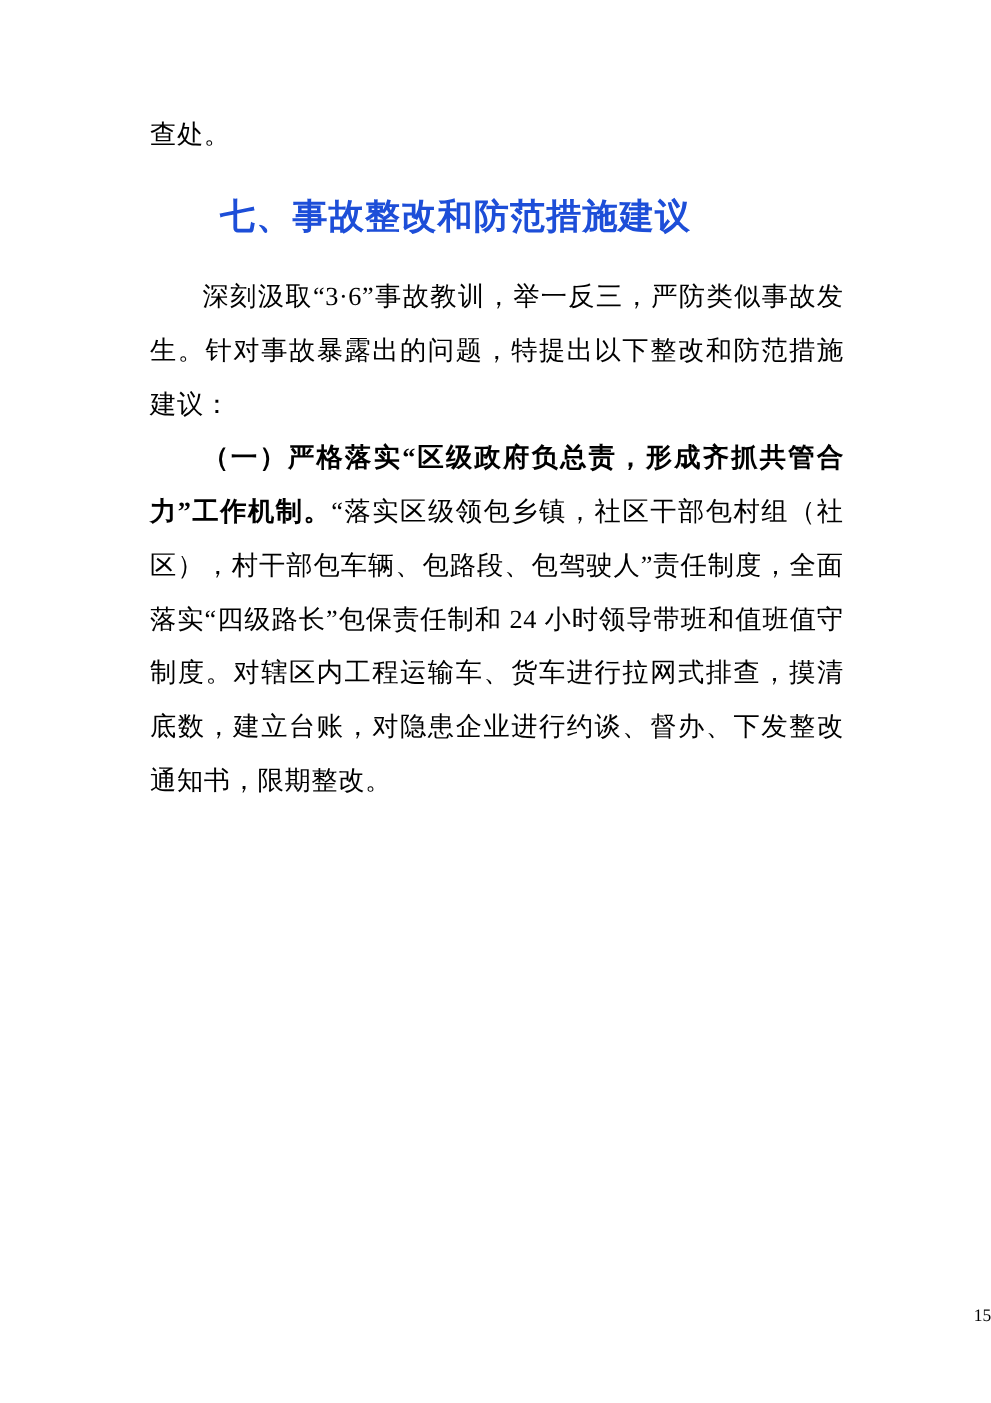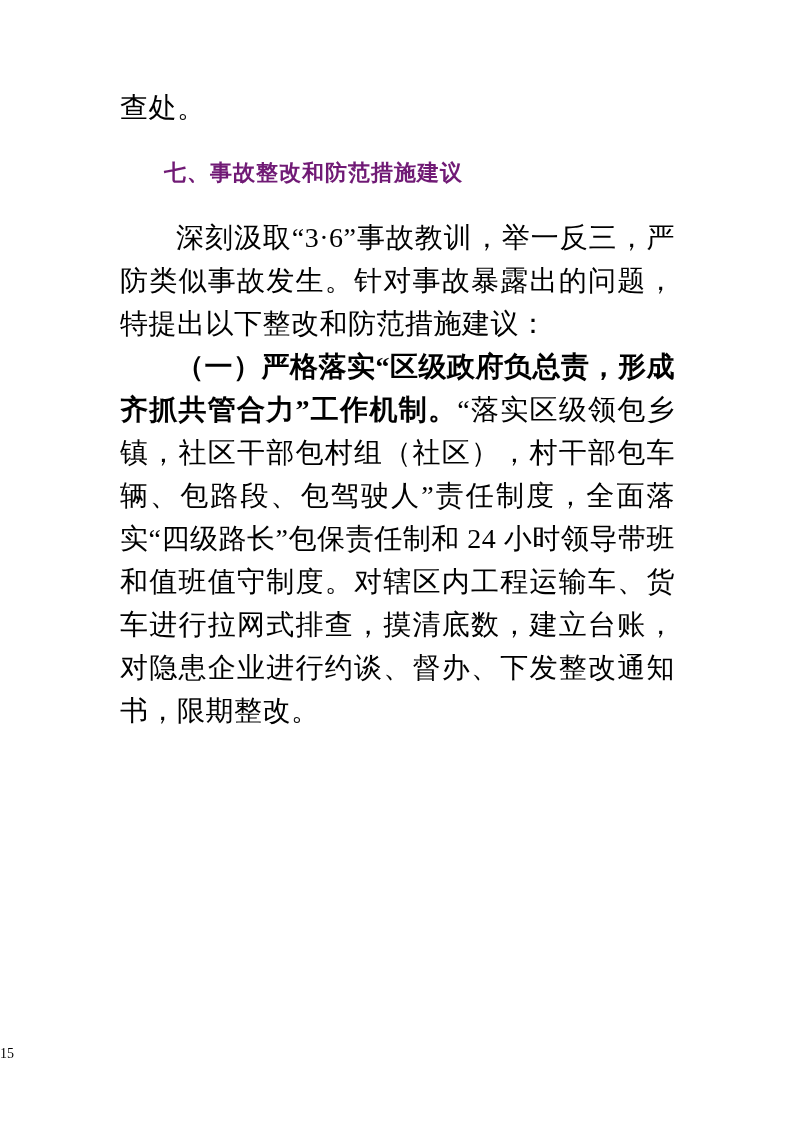--- a/index.html
+++ b/index.html
@@ -12,51 +12,51 @@
     width: 793px;
     height: 1122px;
     background: #ffffff;
     box-sizing: border-box;
     padding: 86px 118px 0 120px;
     color: #000000;
     font-family: "Liberation Serif", "DejaVu Serif", serif;
     overflow: hidden;
   }
   .body-text {
-    font-size: 28px;
+    font-size: 21px;
     line-height: 43px;
     margin: 0;
     text-align: justify;
     text-align-last: left;
     letter-spacing: 0.5px;
     color: #000000;
   }
   .indent {
     text-indent: 2em;
     font-family: Liberation Serif, serif;
   }
   .section-heading {
     font-family: "Liberation Sans", "DejaVu Sans", sans-serif;
-    font-size: 22px;
+    font-size: 28px;
     font-weight: 700;
     line-height: 43px;
     margin: 22px 0 22px 0;
     text-indent: 2em;
     letter-spacing: 1px;
-    color: #701a75;
+    color: #1d4ed8;
   }
   .lead-bold {
     font-weight: 700;
   }
   .page-number {
     position: absolute;
     left: 0;
     right: 0;
     bottom: 60px;
-    text-align: left;
+    text-align: right;
     font-size: 14px;
     line-height: 16px;
     color: #000000;
     font-family: "Liberation Serif", "DejaVu Serif", serif;
   }
 </style>
 </head>
 <body>
 
 <div class="page">

